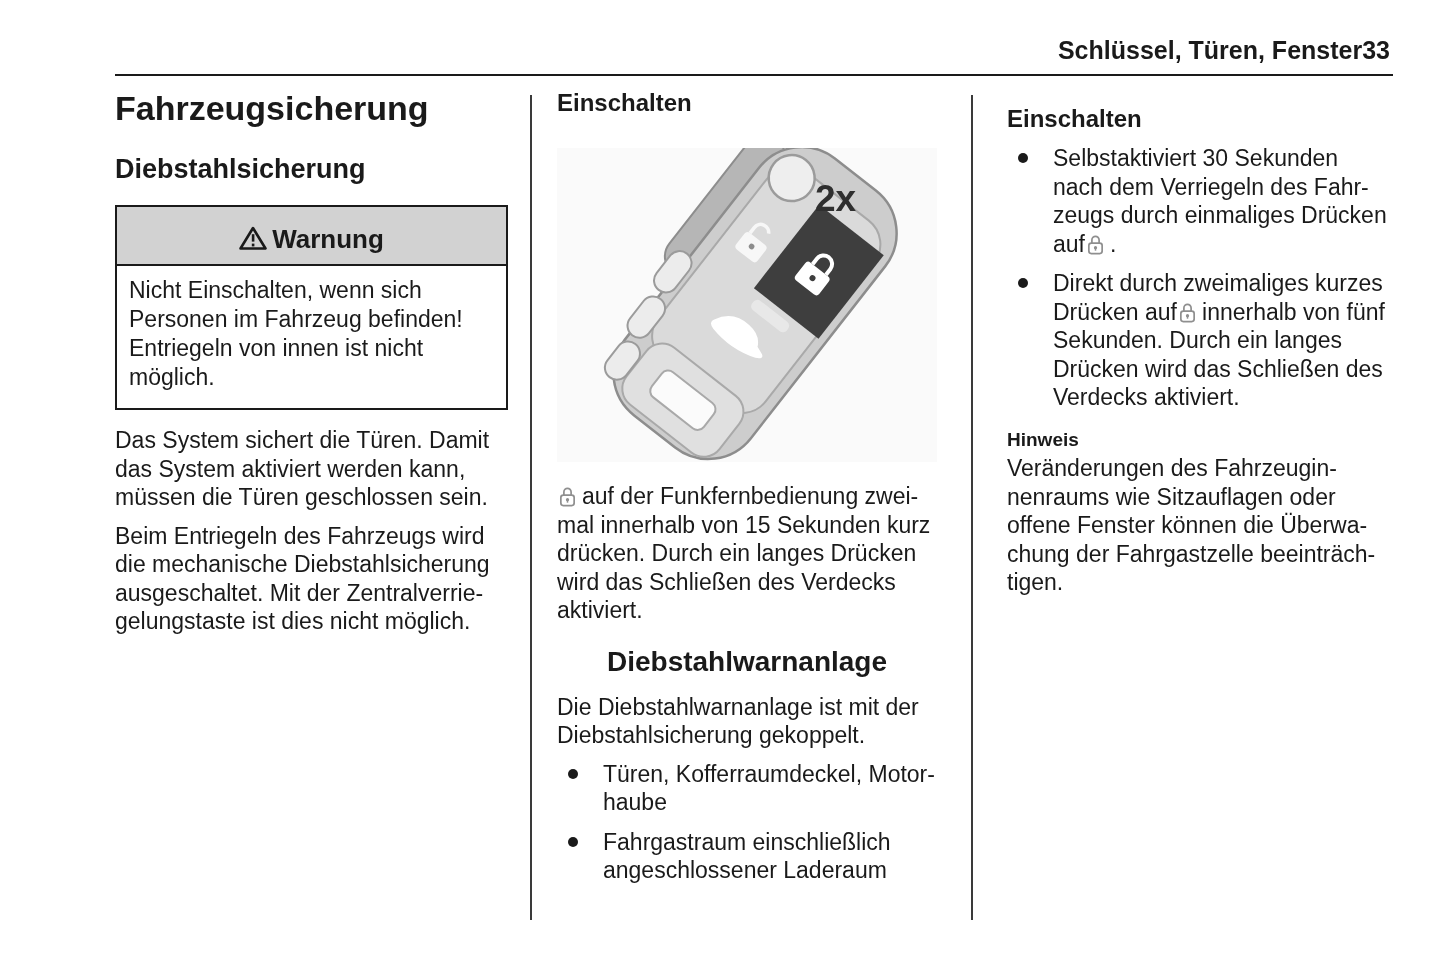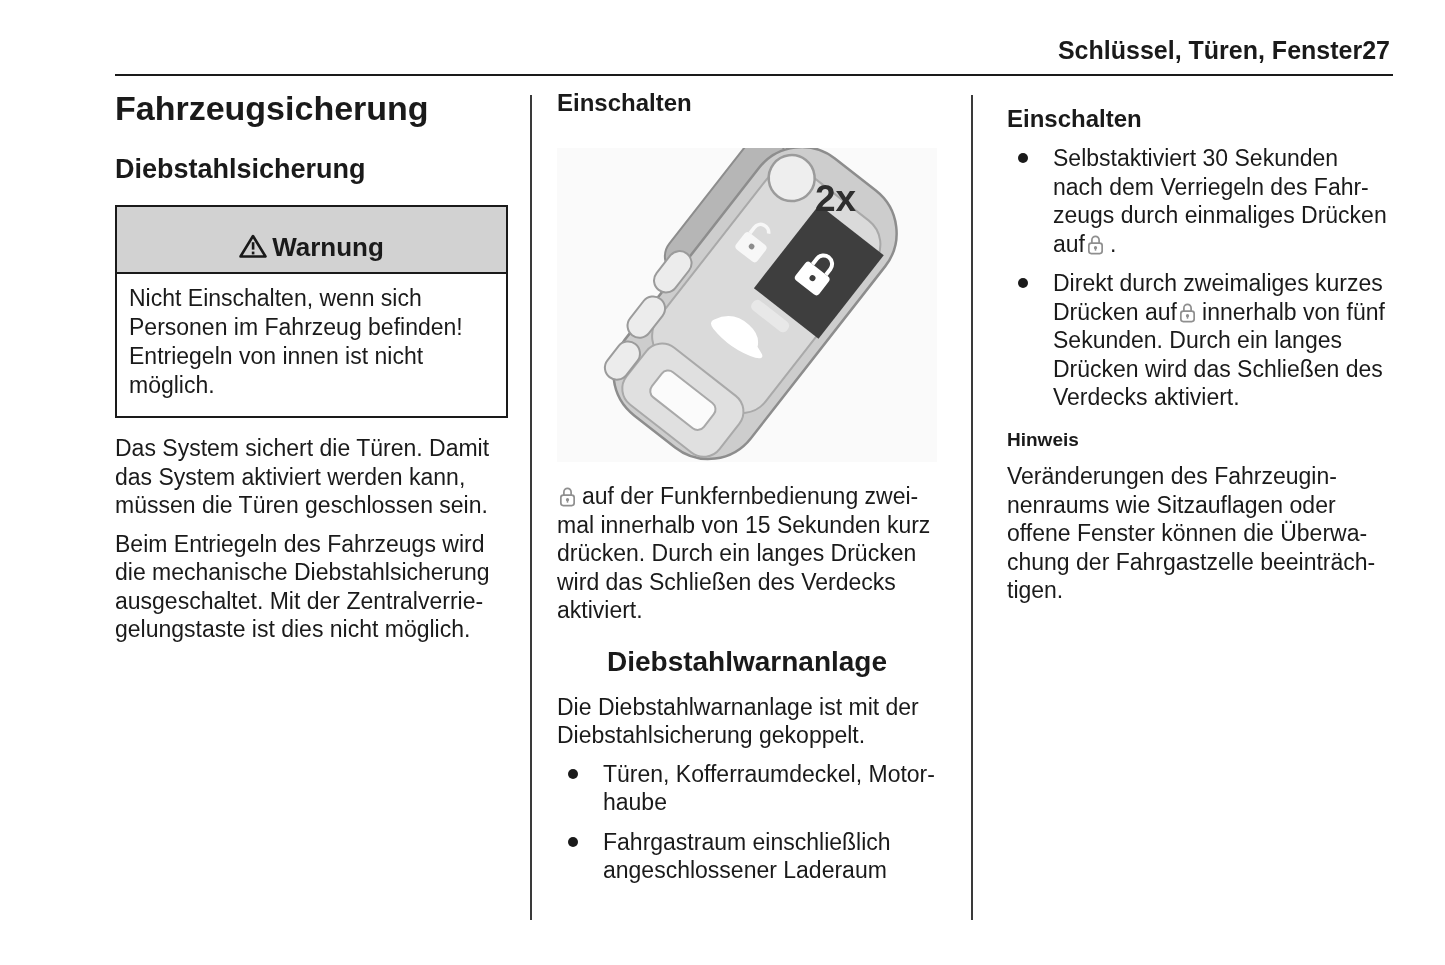--- a/index.html
+++ b/index.html
@@ -16,43 +16,43 @@
   .col{position:absolute;top:88px;}
   .col-left{left:115px;width:393px;}
   .col-mid{left:557px;width:380px;}
   .col-right{left:1007px;width:390px;}
   h1,h2,h3,p{margin:0;}
   .h-xl{font-size:34px;font-weight:bold;line-height:40px;margin-bottom:24px;}
   .h-lg{font-size:27px;font-weight:bold;line-height:34px;margin-bottom:19px;}
   .h-md{font-size:24px;font-weight:bold;line-height:30px;}
   .h-sec{font-size:28px;font-weight:bold;line-height:34px;margin:20px 12px 14px;text-align:center;}
   .body-text{font-size:23px;line-height:28.5px;white-space:pre-line;}
-  p.body-text{margin:8px 0 10px;}
+  p.body-text{margin:0 0 10px;}
   .warning-box{border:2px solid #1a1a1a;margin-bottom:16px;}
   .warning-head{background:#d2d2d2;border-bottom:2px solid #1a1a1a;text-align:center;
-    padding:25px 0 10px;font-size:26px;font-weight:bold;line-height:30px;}
+    padding:17px 0 10px;font-size:26px;font-weight:bold;line-height:30px;}
   .warning-head svg{vertical-align:-3px;margin-right:5px;}
   .warning-body{padding:10px 12px 16px;font-size:23px;line-height:29px;white-space:pre-line;}
   .figure{position:relative;width:380px;height:314px;background:#fafafa;margin:30px 0 20px;text-align:right;}
   .press-label{position:absolute;left:258px;top:30px;font-size:37px;font-weight:bold;color:#2f2f2f;}
   ul.blist{list-style:none;margin:10px 0 0;padding:0;}
   ul.blist li{position:relative;padding-left:46px;margin-bottom:11px;
     font-size:23px;line-height:28.5px;white-space:pre-line;}
   ul.blist li::before{content:"";position:absolute;left:11px;top:9px;width:10px;height:10px;
     border-radius:50%;background:#1a1a1a;}
   .lock-inline{vertical-align:-4px;margin:0 5px 0 1px;}
   .note-title{font-size:19px;font-weight:bold;line-height:28.5px;margin-top:14px;}
   .mid-h3{margin-bottom:0;}
 </style>
 </head>
 <body>
 
 <div class="hdr-row">
   <span>Schlüssel, Türen, Fenster</span>
-  <span>27</span>
+  <span>33</span>
 </div>
 <div class="hdr-rule"></div>
 
 <div class="vrule vrule-1"></div>
 <div class="vrule vrule-2"></div>
 
 <section class="col col-left">
   <h1 class="h-xl">Fahrzeugsicherung</h1>
   <h2 class="h-lg">Diebstahlsicherung</h2>
 

